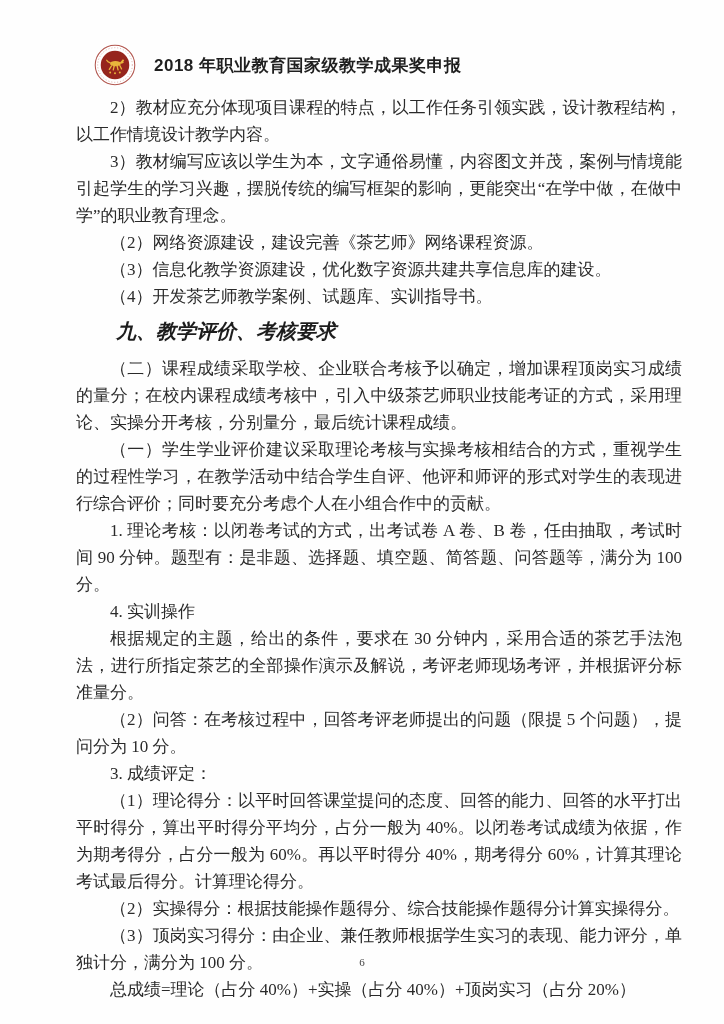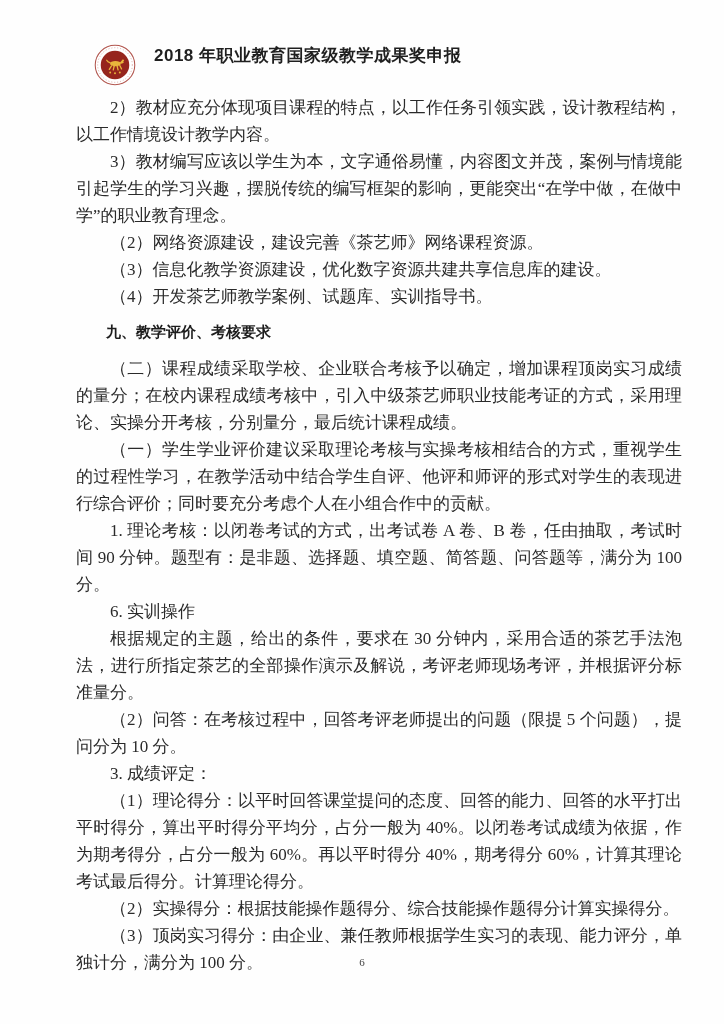--- a/index.html
+++ b/index.html
@@ -8,44 +8,45 @@
     position:relative;
     width:724px; height:1024px;
     background:#fefefe;
     overflow:hidden;
     font-family:"Liberation Serif","DejaVu Serif",serif;
     color:#2a2a2a;
   }
   
   .header {
     position:absolute; top:44px; left:94px; right:60px;
-    display:flex; align-items:flex-start;
+    display:flex; align-items:center;
   }
   .logo { width:42px; height:42px; flex:0 0 auto; }
   .doc-title {
     margin-left:18px;
     font-family:"Liberation Sans","DejaVu Sans",sans-serif;
     font-weight:bold; font-size:17px; letter-spacing:0.5px;
     color:#1f1f1f; white-space:nowrap;
   }
   
   .content {
     position:absolute; top:94px; left:76px; width:606px;
   }
   .content p {
     font-size:17px; line-height:27px;
     text-align:justify; text-justify:inter-ideograph;
     text-indent:2em;
     color:#2a2a2a;
   }
   .content h2.section-heading {
     font-family:"Liberation Sans","DejaVu Sans",sans-serif;
-    font-size:15px; font-weight:bold; line-height:27px;
+    font-size:20px; font-weight:bold; line-height:27px;
     text-indent:2em; color:#1d1d1d;
     margin:8px 0 10px 0;
+    font-style:italic;
   }
   
   .footer {
     position:absolute; bottom:56px; left:0; width:100%;
     text-align:center;
     font-family:"Liberation Serif","DejaVu Serif",serif;
     font-size:11px; color:#444;
   }
 </style>
 </head>
@@ -81,26 +82,27 @@
   <div class="content">
     <p>2）教材应充分体现项目课程的特点，以工作任务引领实践，设计教程结构，以工作情境设计教学内容。</p>
     <p>3）教材编写应该以学生为本，文字通俗易懂，内容图文并茂，案例与情境能引起学生的学习兴趣，摆脱传统的编写框架的影响，更能突出“在学中做，在做中学”的职业教育理念。</p>
     <p>（2）网络资源建设，建设完善《茶艺师》网络课程资源。</p>
     <p>（3）信息化教学资源建设，优化数字资源共建共享信息库的建设。</p>
     <p>（4）开发茶艺师教学案例、试题库、实训指导书。</p>
     <h2 class="section-heading">九、教学评价、考核要求</h2>
     <p>（二）课程成绩采取学校、企业联合考核予以确定，增加课程顶岗实习成绩的量分；在校内课程成绩考核中，引入中级茶艺师职业技能考证的方式，采用理论、实操分开考核，分别量分，最后统计课程成绩。</p>
     <p>（一）学生学业评价建议采取理论考核与实操考核相结合的方式，重视学生的过程性学习，在教学活动中结合学生自评、他评和师评的形式对学生的表现进行综合评价；同时要充分考虑个人在小组合作中的贡献。</p>
     <p>1. 理论考核：以闭卷考试的方式，出考试卷 A 卷、B 卷，任由抽取，考试时间 90 分钟。题型有：是非题、选择题、填空题、简答题、问答题等，满分为 100 分。</p>
-    <p>6. 实训操作</p>
+    <p>4. 实训操作</p>
     <p>根据规定的主题，给出的条件，要求在 30 分钟内，采用合适的茶艺手法泡法，进行所指定茶艺的全部操作演示及解说，考评老师现场考评，并根据评分标准量分。</p>
     <p>（2）问答：在考核过程中，回答考评老师提出的问题（限提 5 个问题），提问分为 10 分。</p>
     <p>3. 成绩评定：</p>
     <p>（1）理论得分：以平时回答课堂提问的态度、回答的能力、回答的水平打出平时得分，算出平时得分平均分，占分一般为 40%。以闭卷考试成绩为依据，作为期考得分，占分一般为 60%。再以平时得分 40%，期考得分 60%，计算其理论考试最后得分。计算理论得分。</p>
     <p>（2）实操得分：根据技能操作题得分、综合技能操作题得分计算实操得分。</p>
     <p>（3）顶岗实习得分：由企业、兼任教师根据学生实习的表现、能力评分，单独计分，满分为 100 分。</p>
+    <p>总成绩=理论（占分 40%）+实操（占分 40%）+顶岗实习（占分 20%）</p>
   </div>
 
   <div class="footer">
     <span>6</span>
   </div>
 
 </div>
 
 </body></html>

